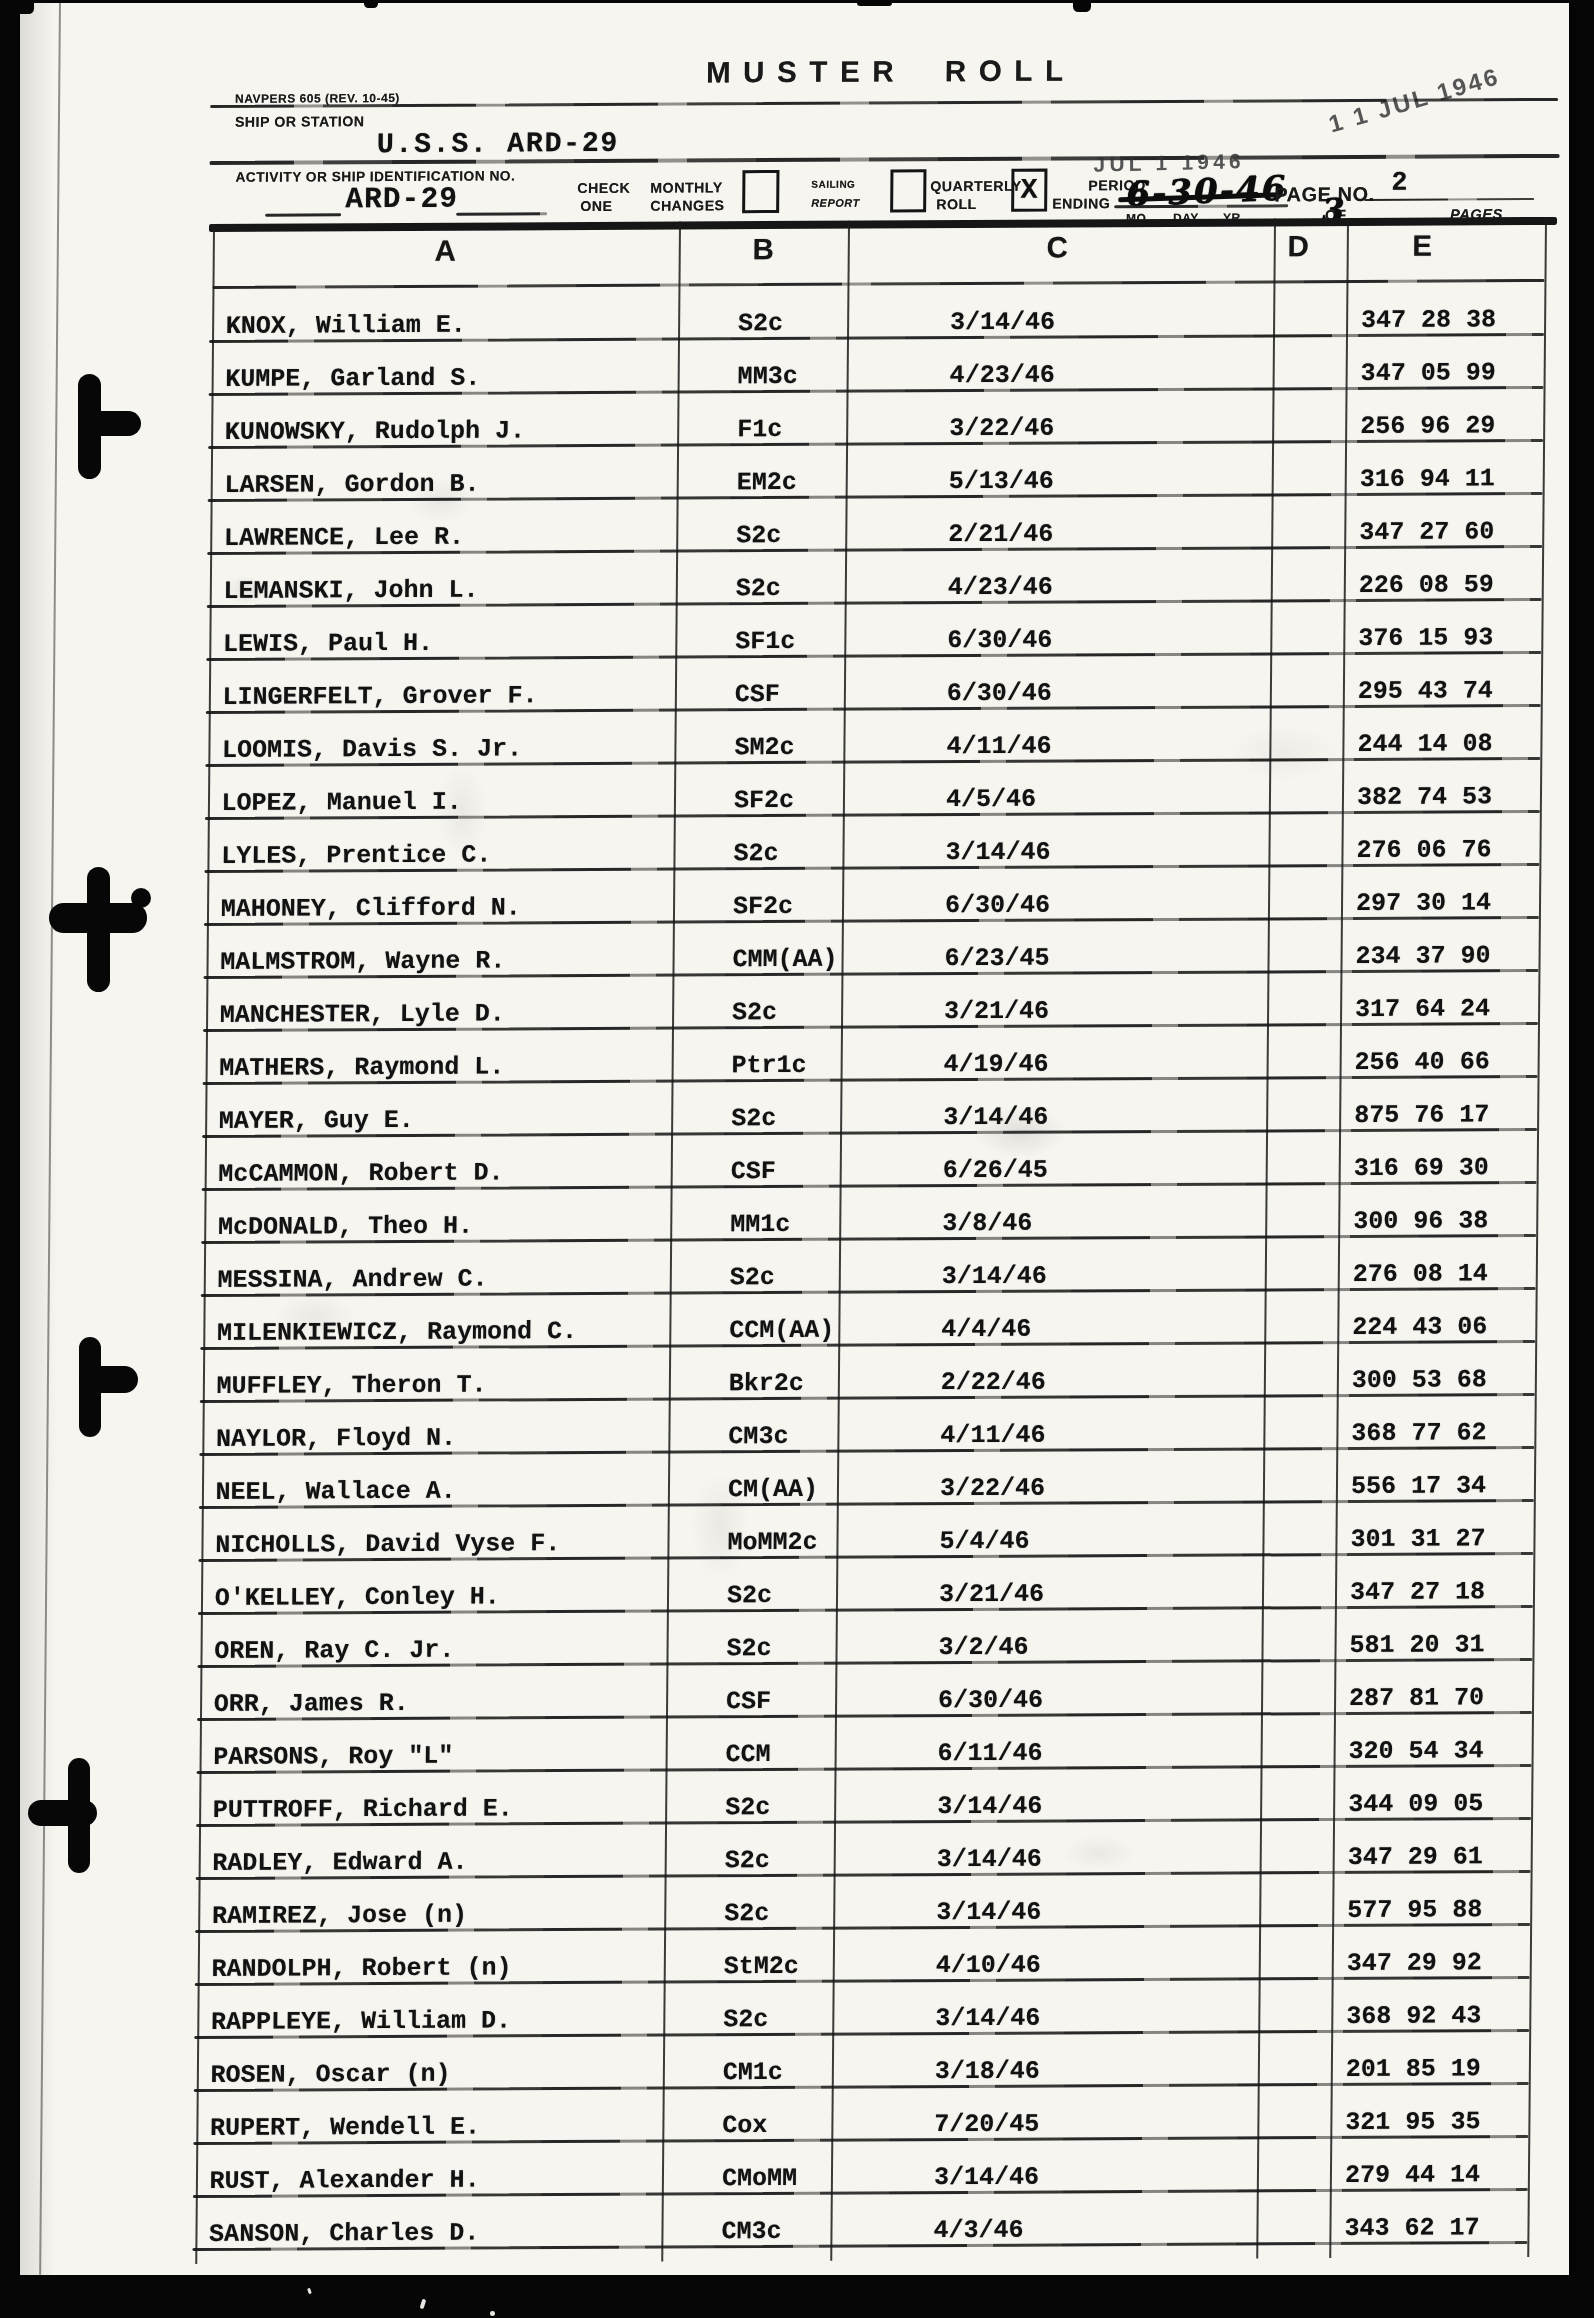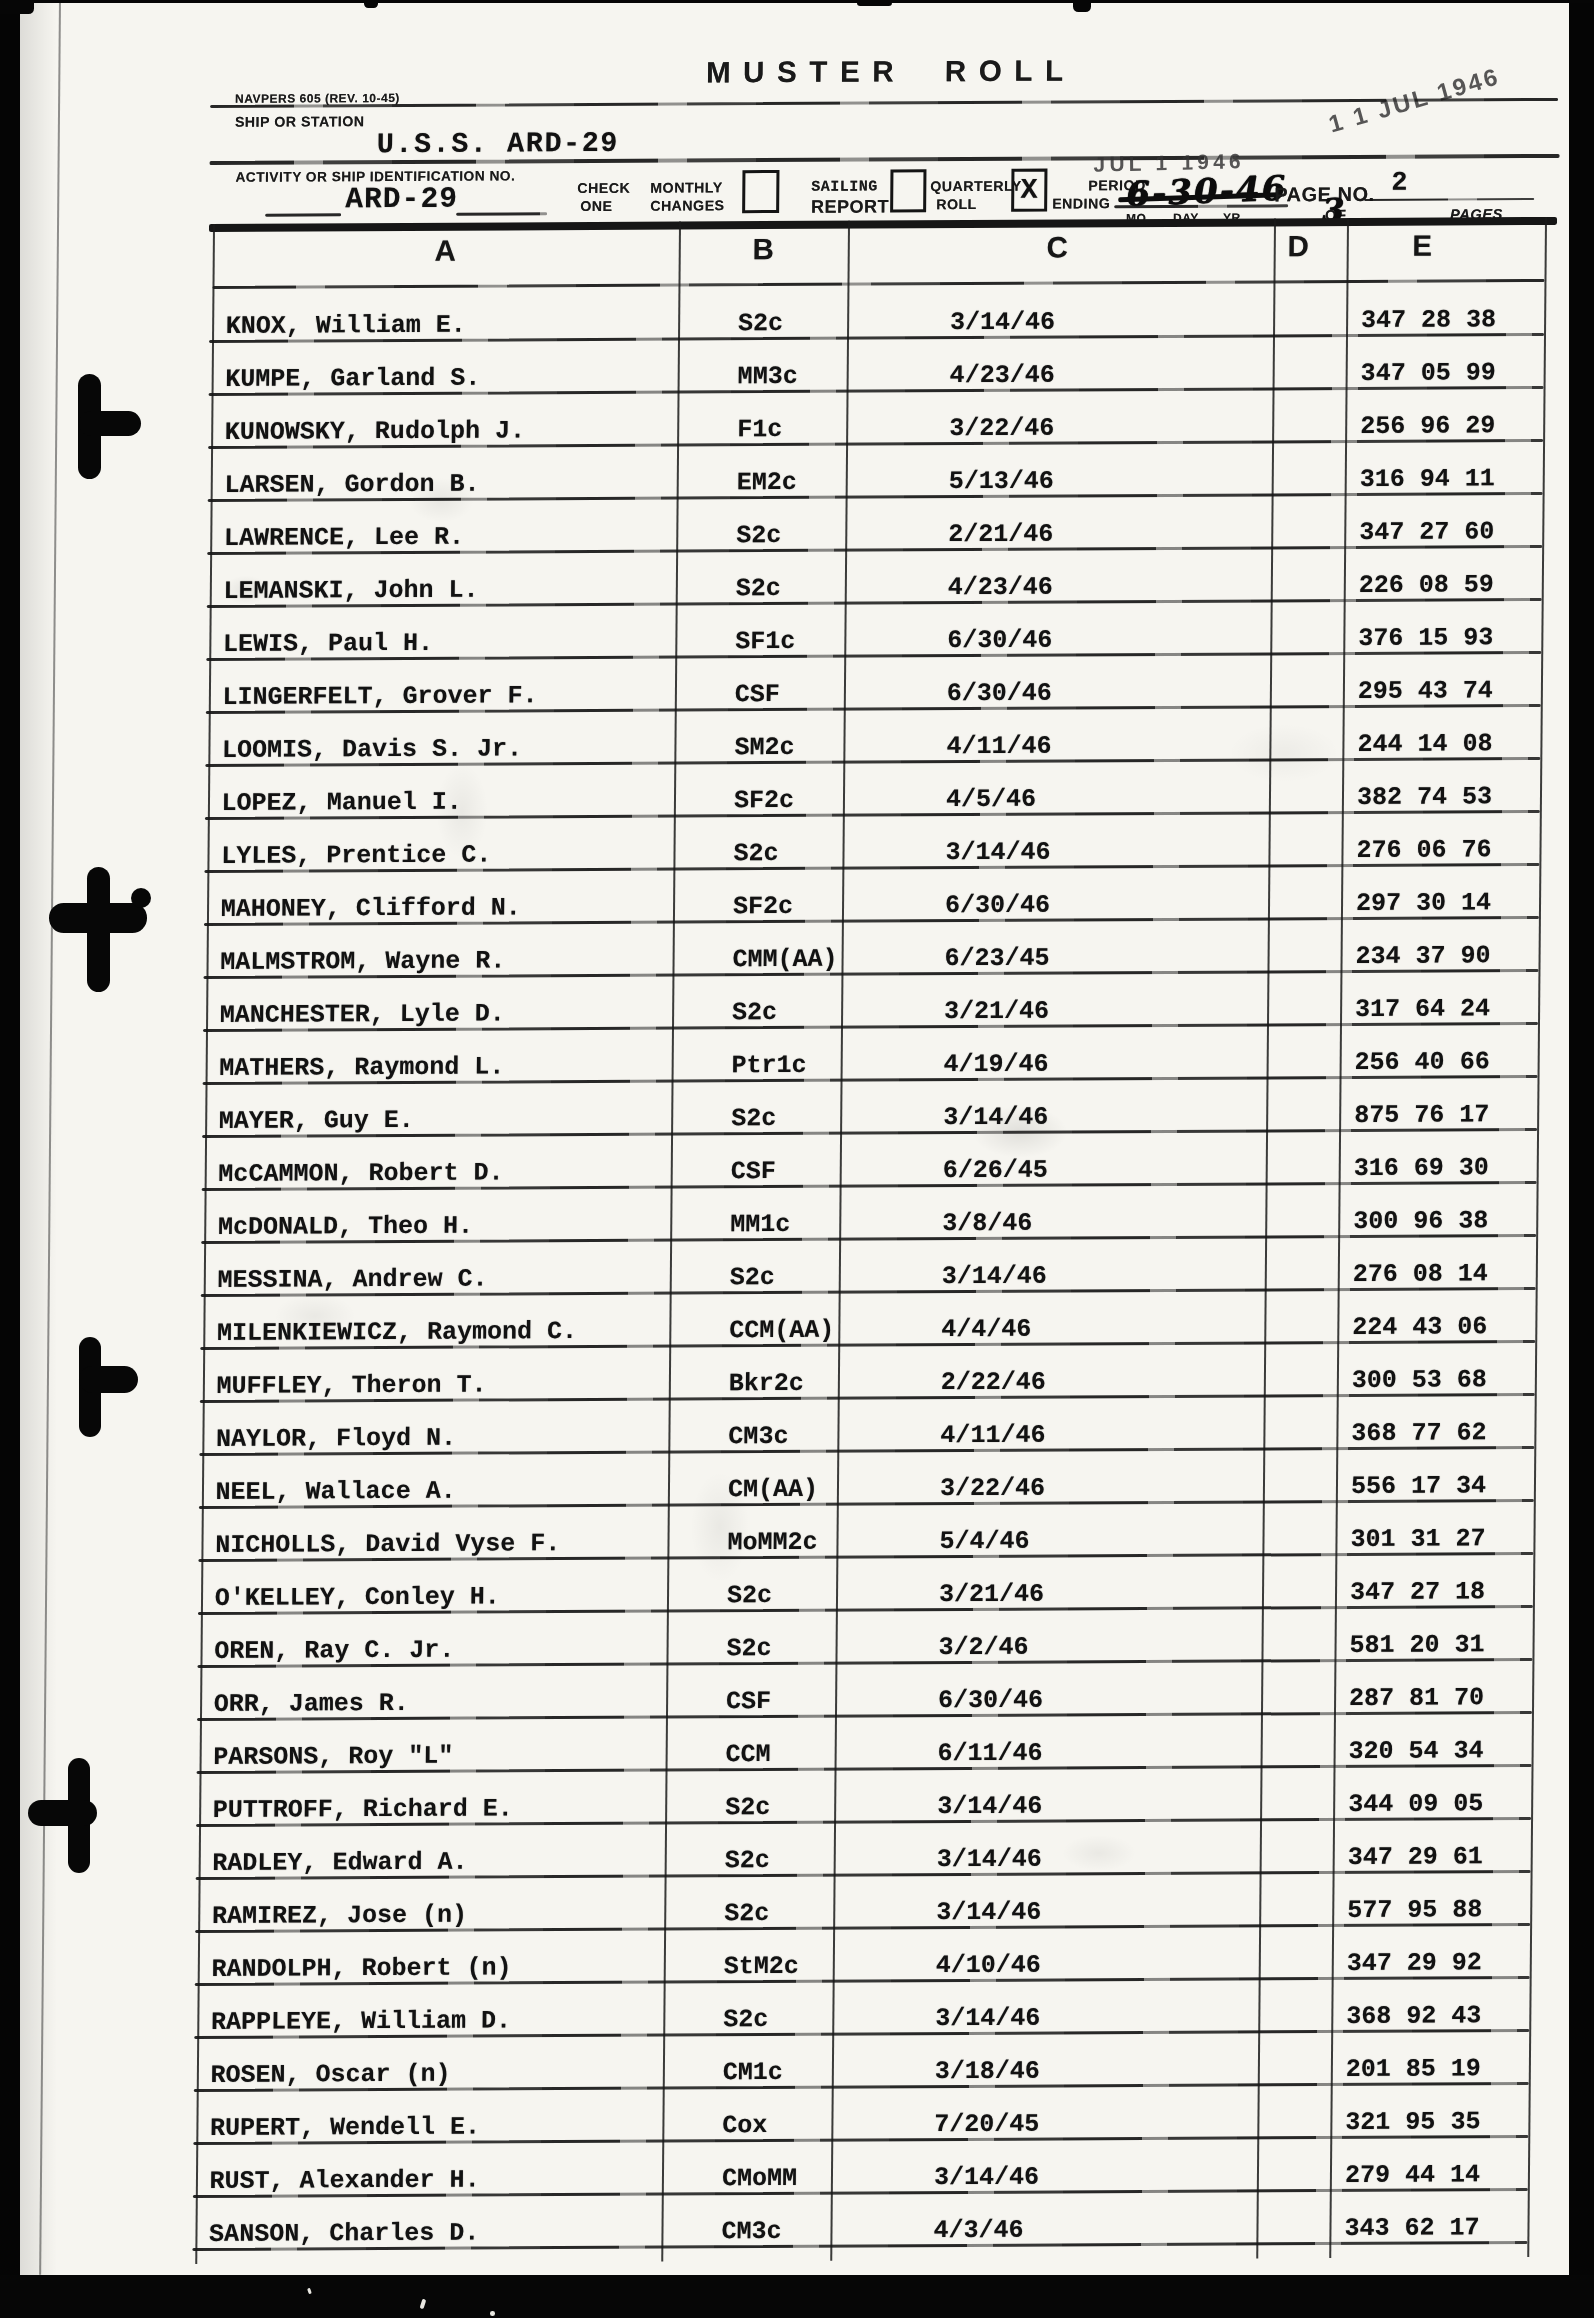--- a/index.html
+++ b/index.html
@@ -75,22 +75,22 @@
       <div class="a hline" style="left:247px;top:215px;width:76px;height:2.6px;"></div>
       <div class="a hline" style="left:438px;top:215px;width:91px;height:2.6px;"></div>
 
       <div class="a plabel" style="left:559px;top:184px;font-size:14.2px;">CHECK</div>
       <div class="a plabel" style="left:562px;top:202px;font-size:14.2px;">ONE</div>
 
       <div class="a plabel" style="left:632px;top:184px;font-size:14.2px;">MONTHLY</div>
       <div class="a plabel" style="left:632px;top:202px;font-size:14.2px;">CHANGES</div>
       <div class="a box" style="left:724px;top:174px;width:30.5px;height:37px;"></div>
 
-      <div class="a plabel" style="left:793px;top:184px;font-size:15px;font-family:Liberation Mono, monospace;">SAILING</div>
-      <div class="a plabel" style="left:793px;top:202px;font-size:18px;">REPORT</div>
+      <div class="a plabel" style="left:793px;top:184px;font-size:10px;">SAILING</div>
+      <div class="a plabel" style="left:793px;top:202px;font-size:11px;font-style:italic;">REPORT</div>
       <div class="a box" style="left:872px;top:174px;width:29.5px;height:37px;"></div>
 
       <div class="a plabel" style="left:912px;top:184px;font-size:14.2px;">QUARTERLY</div>
       <div class="a plabel" style="left:918px;top:202px;font-size:14.2px;">ROLL</div>
       <div class="a box typed" style="left:993px;top:174px;width:29.5px;height:37px;text-align:center;font-size:28.4px;line-height:37px;">X</div>
 
       <div class="a plabel" style="left:1034px;top:184px;font-size:14.2px;margin-left:36px;">PERIOD</div>
       <div class="a plabel" style="left:1034px;top:202px;font-size:14.2px;">ENDING</div>
 
       <div class="a stampink" style="left:1075px;top:158px;font-size:21px;letter-spacing:4.2px;transform:rotate(-1deg);">JUL 1 1946</div>

